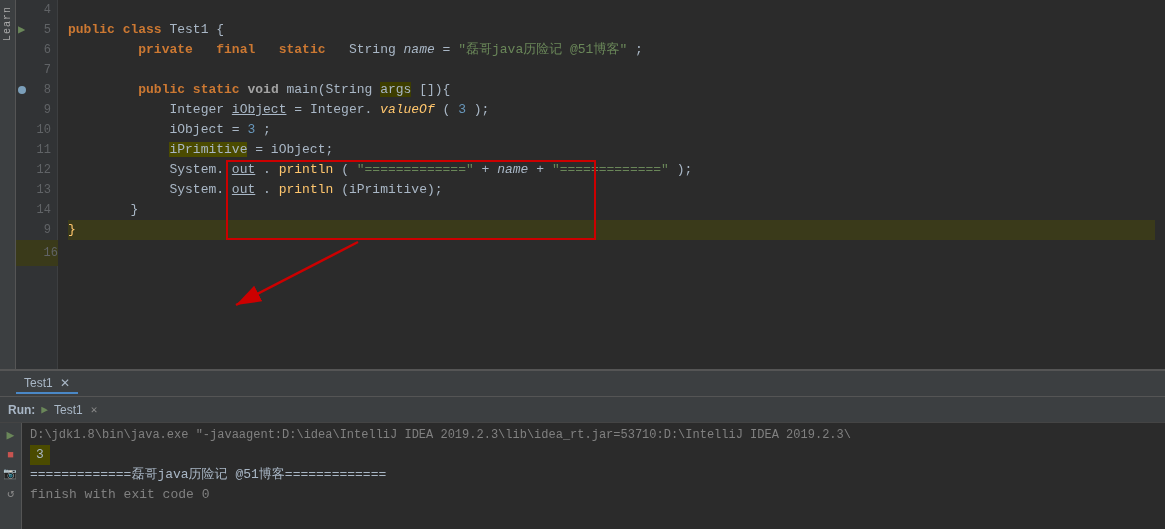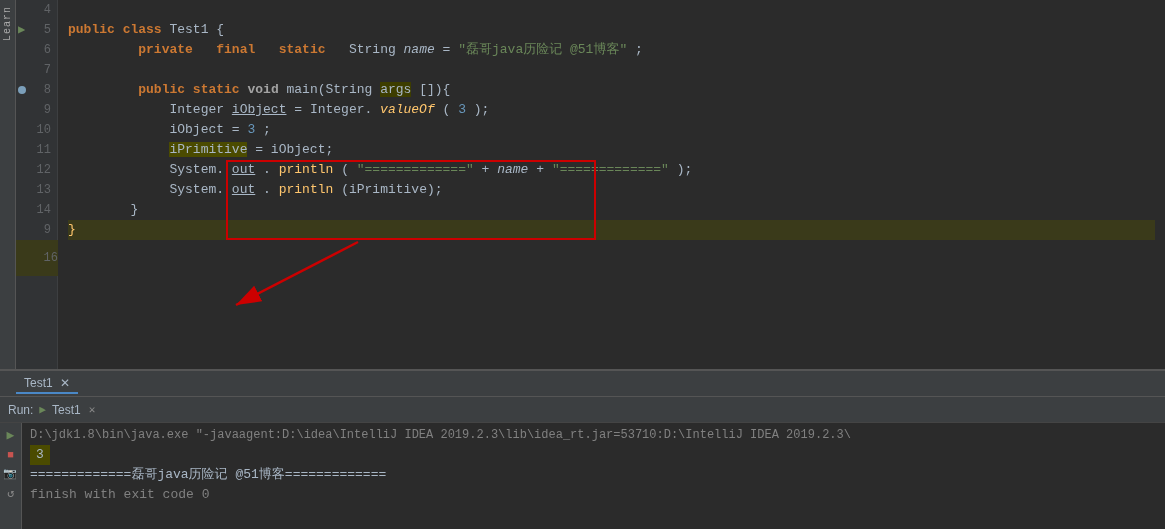--- a/index.html
+++ b/index.html
@@ -80,21 +80,21 @@
         </div>
 
       <div style="height:20px; display:flex; align-items:center; justify-content:flex-end; padding-right:6px;">
           <span>14</span>
         </div>
 
       <div style="height:20px; display:flex; align-items:center; justify-content:flex-end; padding-right:6px;">
           <span>9</span>
         </div>
 
-      <div style="height:36px; display:flex; align-items:center; justify-content:flex-end; padding-right:6px; background:#3a3a1a;padding-left:42px;">
+      <div style="height:26px; display:flex; align-items:center; justify-content:flex-end; padding-right:6px; background:#3a3a1a;padding-left:42px;">
           <span>16</span>
         </div>
     </div>
 
     <div style="flex:1; background:#2b2b2b; font-family:'Courier New',monospace; font-size:13px; line-height:20px; padding:0 10px; overflow-x:hidden; color:#a9b7c6; position:relative;">
 
       <div style="height:20px;">&nbsp;</div>
 
       <div style="height:20px;">
         <span style="color:#cc7832; font-weight:bold;">public</span>
@@ -207,21 +207,21 @@
   <div style="border-top:2px solid #555; background:#2b2b2b; height:160px; display:flex; flex-direction:column;">
 
     <div style="background:#3c3f41; height:26px; display:flex; align-items:center; padding-left:16px; border-bottom:1px solid #555;">
       <div style="color:#a9b7c6; font-size:12px; font-family:sans-serif; padding:2px 8px; border-bottom:2px solid #4a88c7; cursor:pointer;">
         <span>Test1</span>
         <span style="margin-left:4px; cursor:pointer;">✕</span>
       </div>
     </div>
 
     <div style="background:#3c3f41; height:26px; display:flex; align-items:center; padding:0 8px; border-bottom:1px solid #444; gap:6px;">
-      <span style="color:#a9b7c6; font-size:12px; font-family:sans-serif;">Run:</span>
+      <span style="color:#a9b7c6; font-size:12px; font-family:sans-serif;font-weight:bold;">Run:</span>
       <div style="color:#6a8759; font-size:11px;">▶</div>
       <span style="color:#a9b7c6; font-size:12px; font-family:sans-serif;">Test1</span>
       <span style="color:#888; font-size:11px; cursor:pointer; margin-left:2px;">✕</span>
     </div>
 
     <div style="flex:1; display:flex; overflow:hidden;">
 
       <div style="width:22px; background:#3c3f41; border-right:1px solid #555; display:flex; flex-direction:column; align-items:center; padding:4px 2px; gap:6px;">
         <div style="color:#6a8759; font-size:13px; cursor:pointer;">▶</div>
         <div style="color:#c75450; font-size:11px; cursor:pointer;">■</div>

